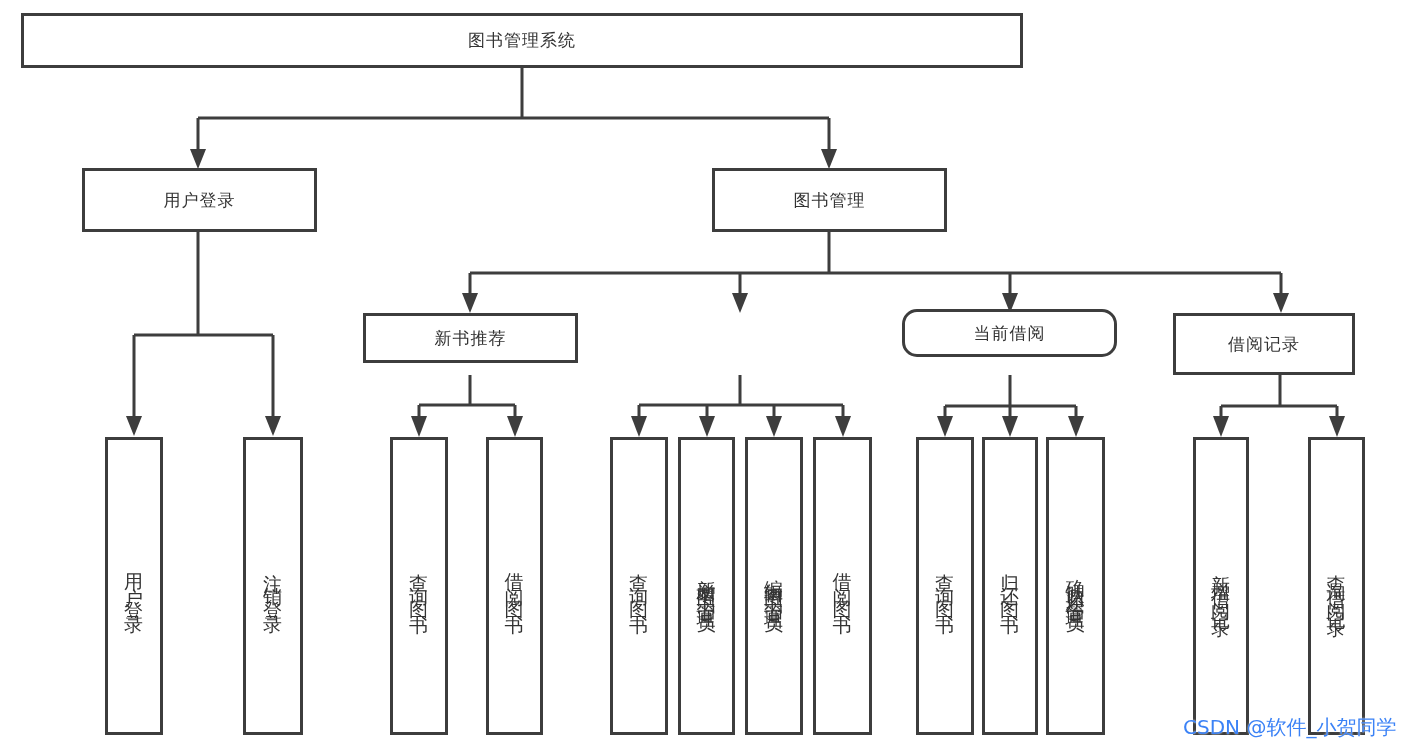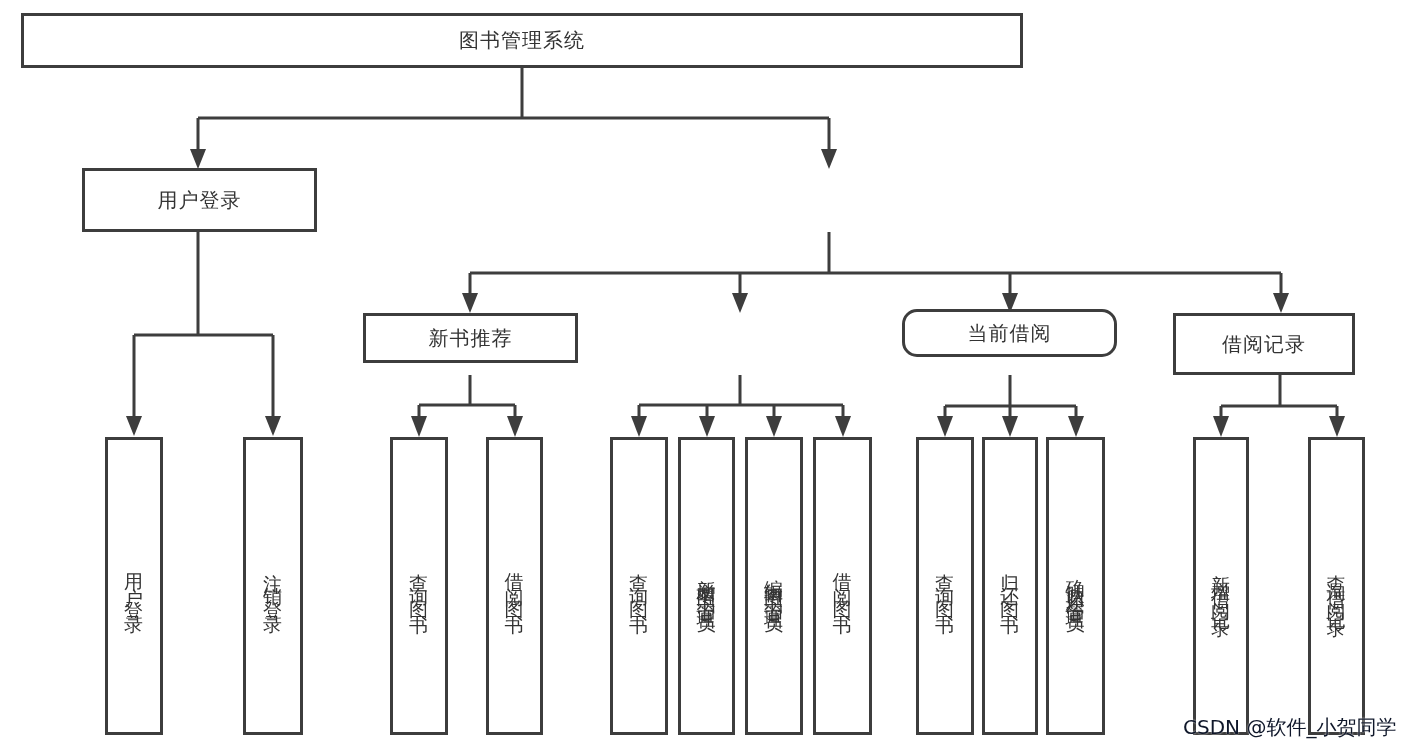--- a/index.html
+++ b/index.html
@@ -26,21 +26,21 @@
     box-sizing: border-box;
     border: 3px solid #3d3d3d;
     background: #ffffff;
     display: flex;
     align-items: center;
     justify-content: center;
     color: #333333;
     z-index: 2;
   }
   .box.h {
-    font-size: 20px;
+    font-size: 17px;
     letter-spacing: 1px;
     text-align: center;
   }
   .box.v {
     font-size: 19px;
   }
   .box.v span {
     writing-mode: vertical-rl;
     text-orientation: mixed;
     white-space: nowrap;
@@ -48,21 +48,21 @@
   }
   .v span.sp4  { letter-spacing: 14px; }
   .v span.sp6  { letter-spacing: 9px; }
   .v span.sp10 { letter-spacing: 5px; }
   .watermark {
     position: absolute;
     left: 1183px;
     top: 714px;
     width: 222px;
     font-size: 20px;
-    color: #0f172a;
+    color: #3b82f6;
     text-shadow: 0 0 2px #ffffff;
     white-space: nowrap;
     z-index: 3;
   }
 </style>
 </head>
 <body>
 
 <div class="stage">
 
@@ -118,20 +118,23 @@
     </g>
   </svg>
 
   <div class="box h" style="left:21px; top:13px; width:1002px; height:55px;">
     <span>图书管理系统</span>
   </div>
 
   <div class="box h" style="left:82px; top:168px; width:235px; height:64px;">
     <span>用户登录</span>
   </div>
+  <div class="box h" style="left:712px; top:168px; width:235px; height:64px;">
+    <span>图书管理</span>
+  </div>
 
   <div class="box h" style="left:363px; top:313px; width:215px; height:50px;">
     <span>新书推荐</span>
   </div>
   <div class="box h" style="left:902px; top:309px; width:215px; height:48px;border-radius:15px;">
     <span>当前借阅</span>
   </div>
   <div class="box h" style="left:1173px; top:313px; width:182px; height:62px;">
     <span>借阅记录</span>
   </div>

